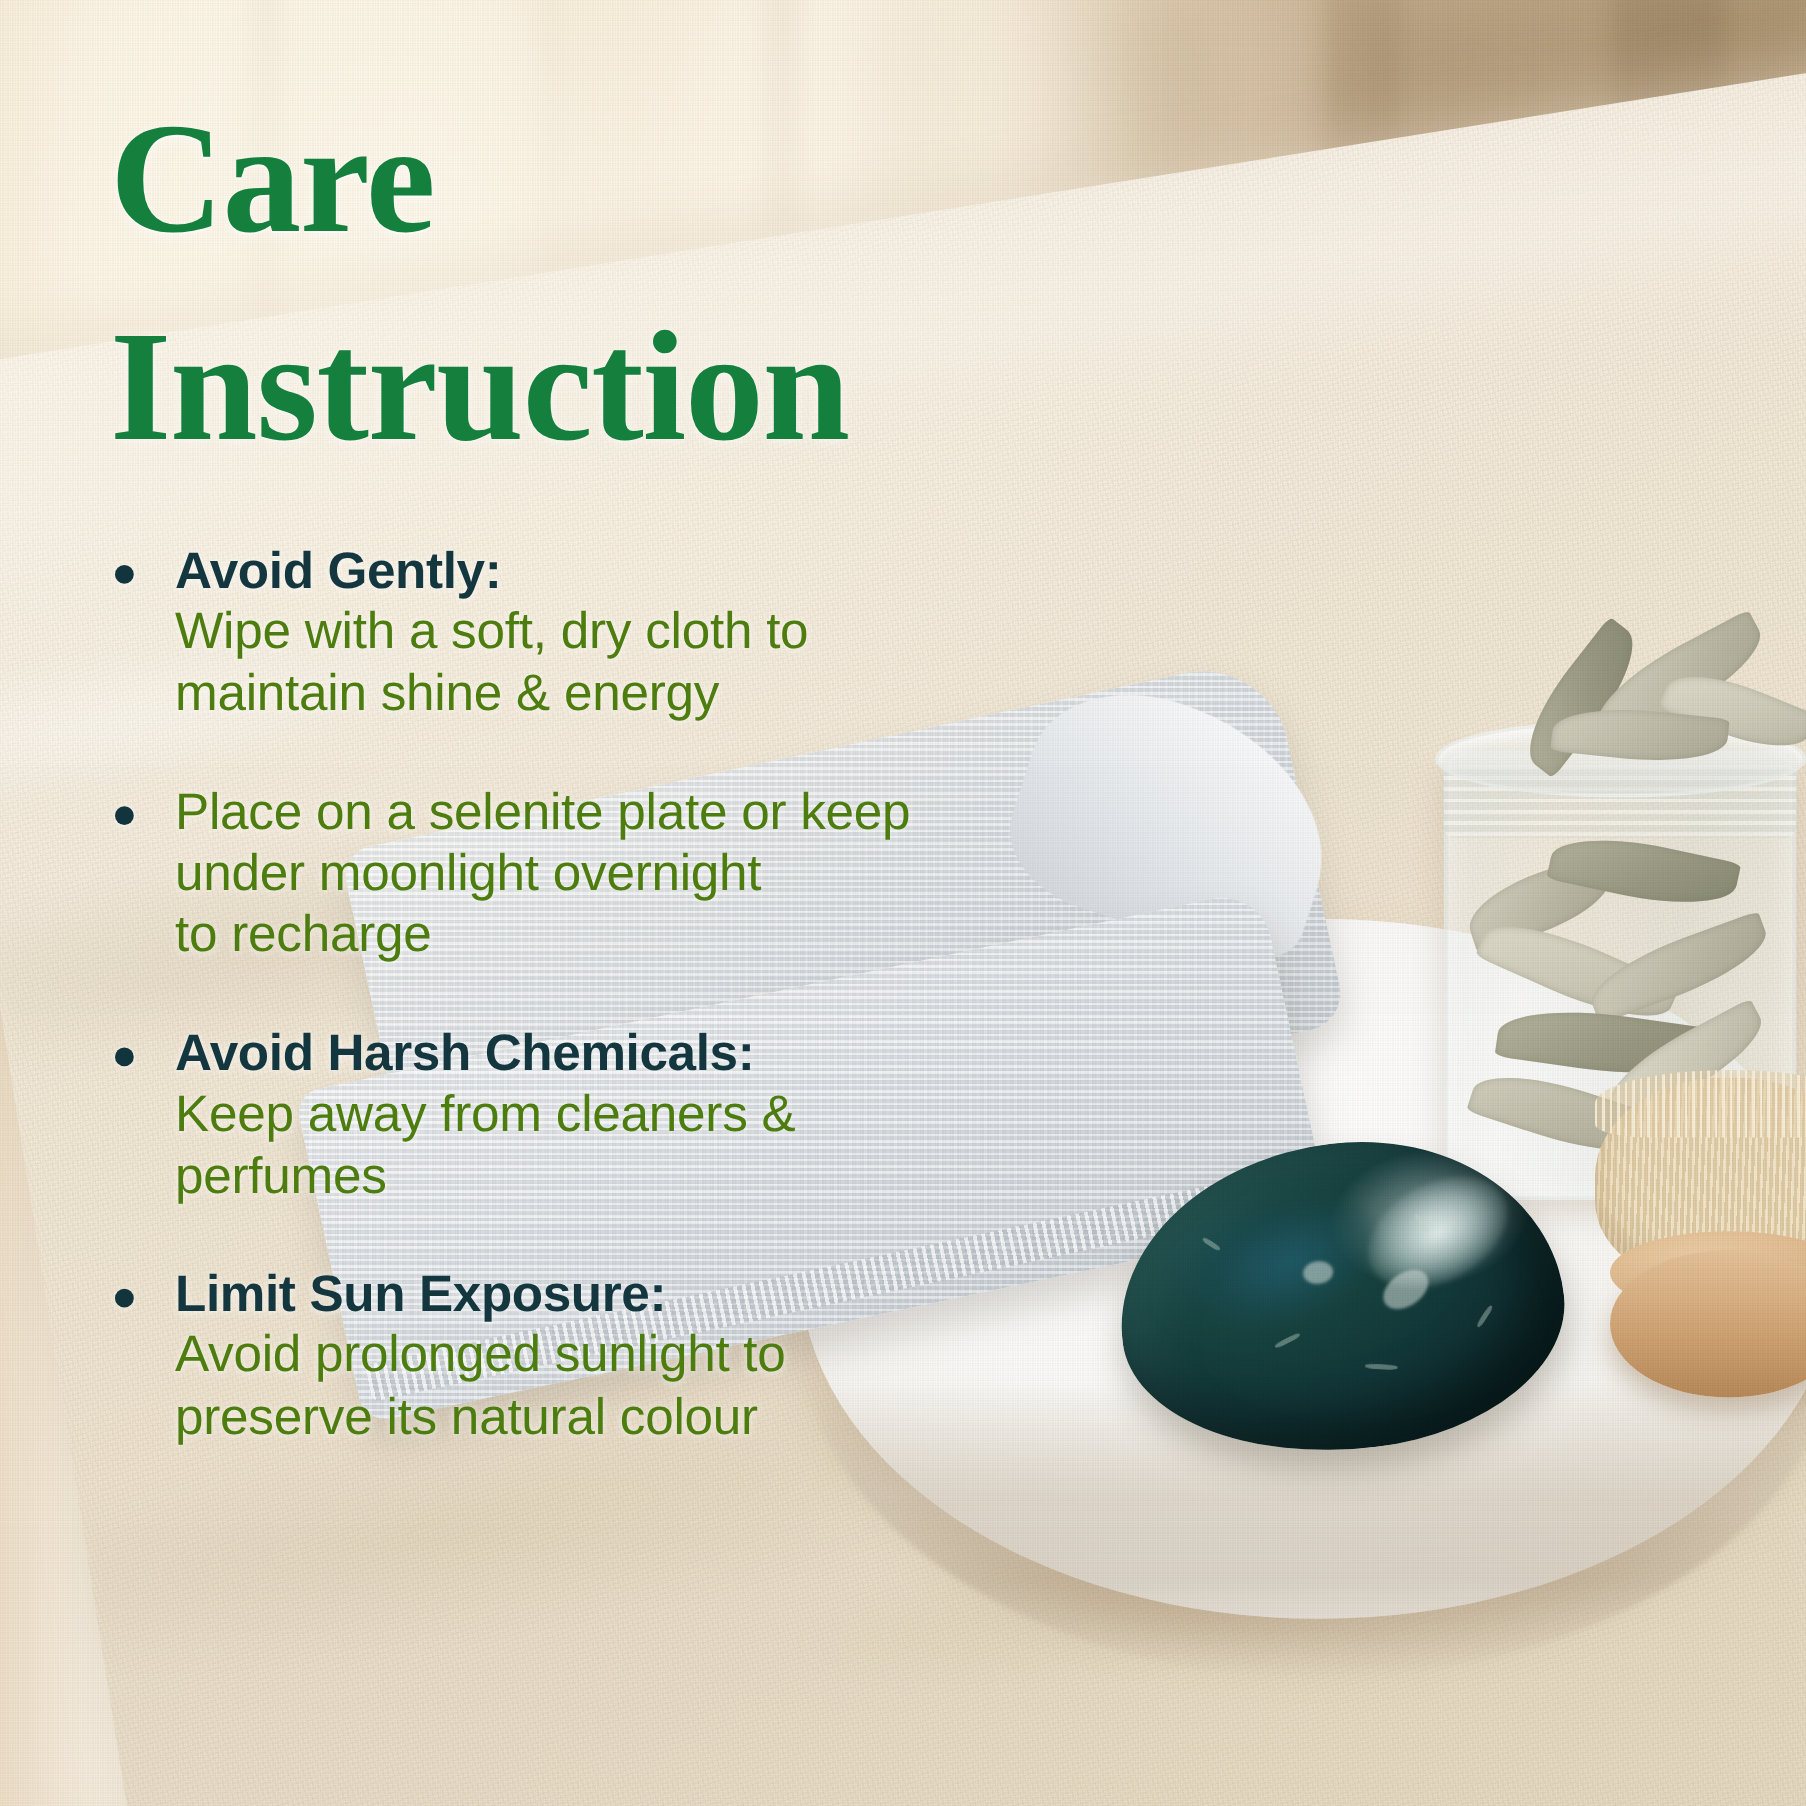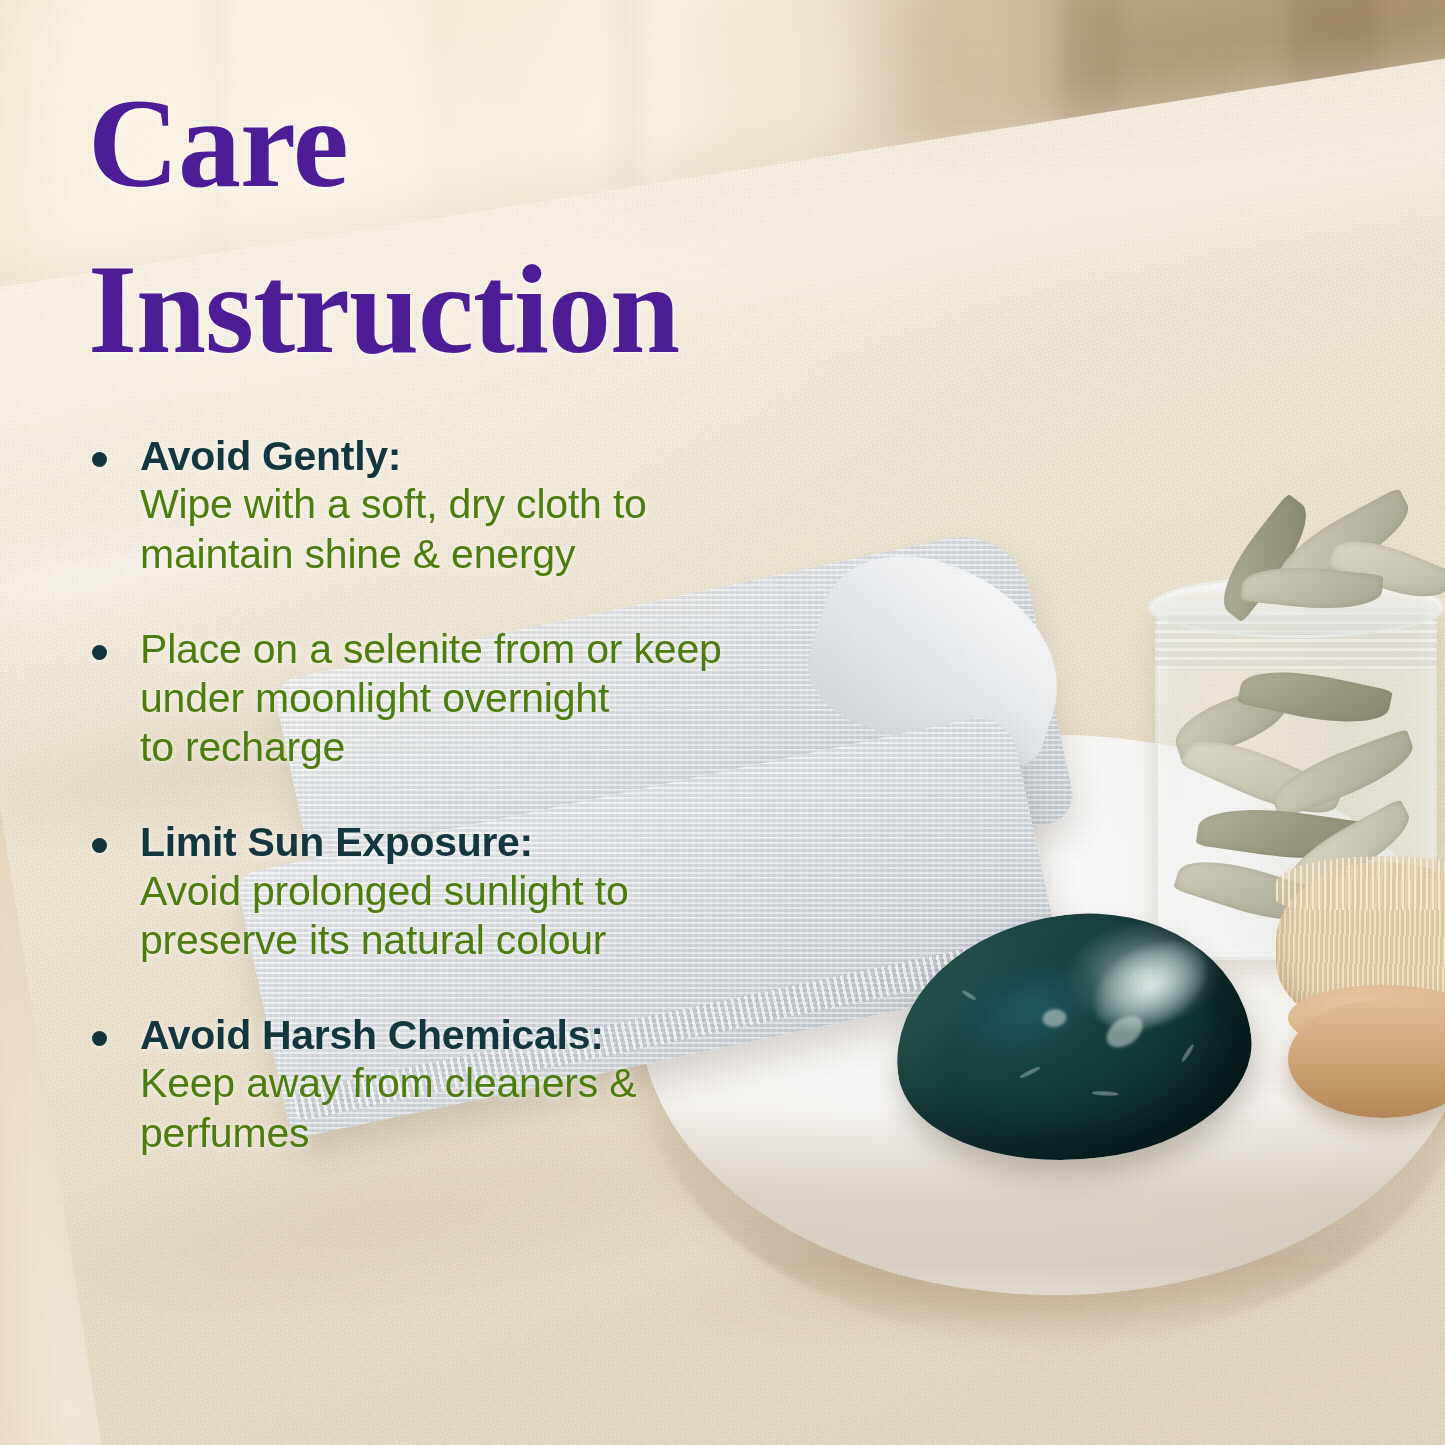--- a/index.html
+++ b/index.html
@@ -322,21 +322,21 @@
   .content{ position:absolute; inset:0; }
 
   .title{
     position:absolute; left:88px; top:82px;
     width:720px;
     font-family:"Liberation Serif", "DejaVu Serif", serif;
     font-weight:700;
     font-size:126px;
     line-height:0.98;
     letter-spacing:-1px;
-    color:#4c1d95;
+    color:#15803d;
     text-shadow:0 2px 10px rgba(255,255,255,0.55), 0 1px 0 rgba(255,255,255,0.5);
   }
   .title .l2{ display:block;margin-top:43px; }
 
   .bullets{ position:absolute; left:78px; top:432px; width:900px; }
 
   .bullet{ position:relative; padding-left:62px; margin-bottom:46px; }
   .bullet:last-child{ margin-bottom:0; }
 
   .dot{
@@ -454,35 +454,35 @@
 
       <li class="bullet">
         <span class="dot"></span>
         <span class="b-head">Avoid Gently:</span>
         <span class="b-body">Wipe with a soft, dry cloth to
 maintain shine &amp; energy</span>
       </li>
 
       <li class="bullet">
         <span class="dot"></span>
-        <span class="b-body">Place on a selenite from or keep
+        <span class="b-body">Place on a selenite plate or keep
 under moonlight overnight
 to recharge</span>
+      </li>
+
+      <li class="bullet">
+        <span class="dot"></span>
+        <span class="b-head">Avoid Harsh Chemicals:</span>
+        <span class="b-body">Keep away from cleaners &amp;
+perfumes</span>
       </li>
 
       <li class="bullet">
         <span class="dot"></span>
         <span class="b-head">Limit Sun Exposure:</span>
         <span class="b-body">Avoid prolonged sunlight to
 preserve its natural colour</span>
       </li>
 
-      <li class="bullet">
-        <span class="dot"></span>
-        <span class="b-head">Avoid Harsh Chemicals:</span>
-        <span class="b-body">Keep away from cleaners &amp;
-perfumes</span>
-      </li>
-
     </ul>
   </div>
 
 </div>
 
 </body></html>

